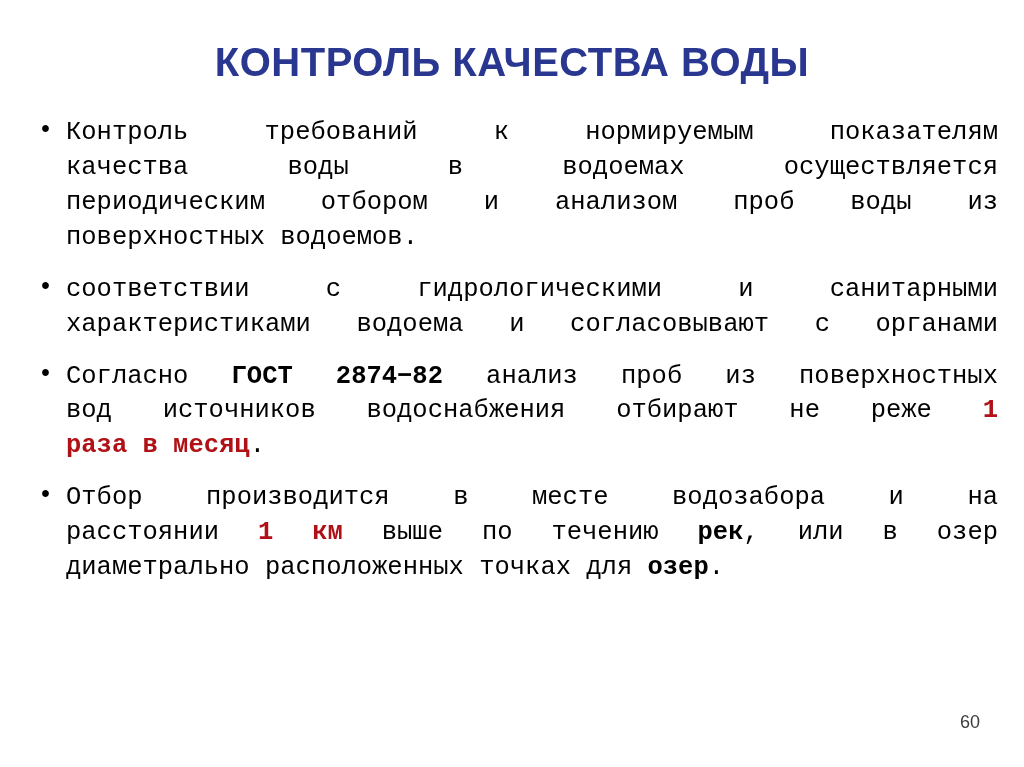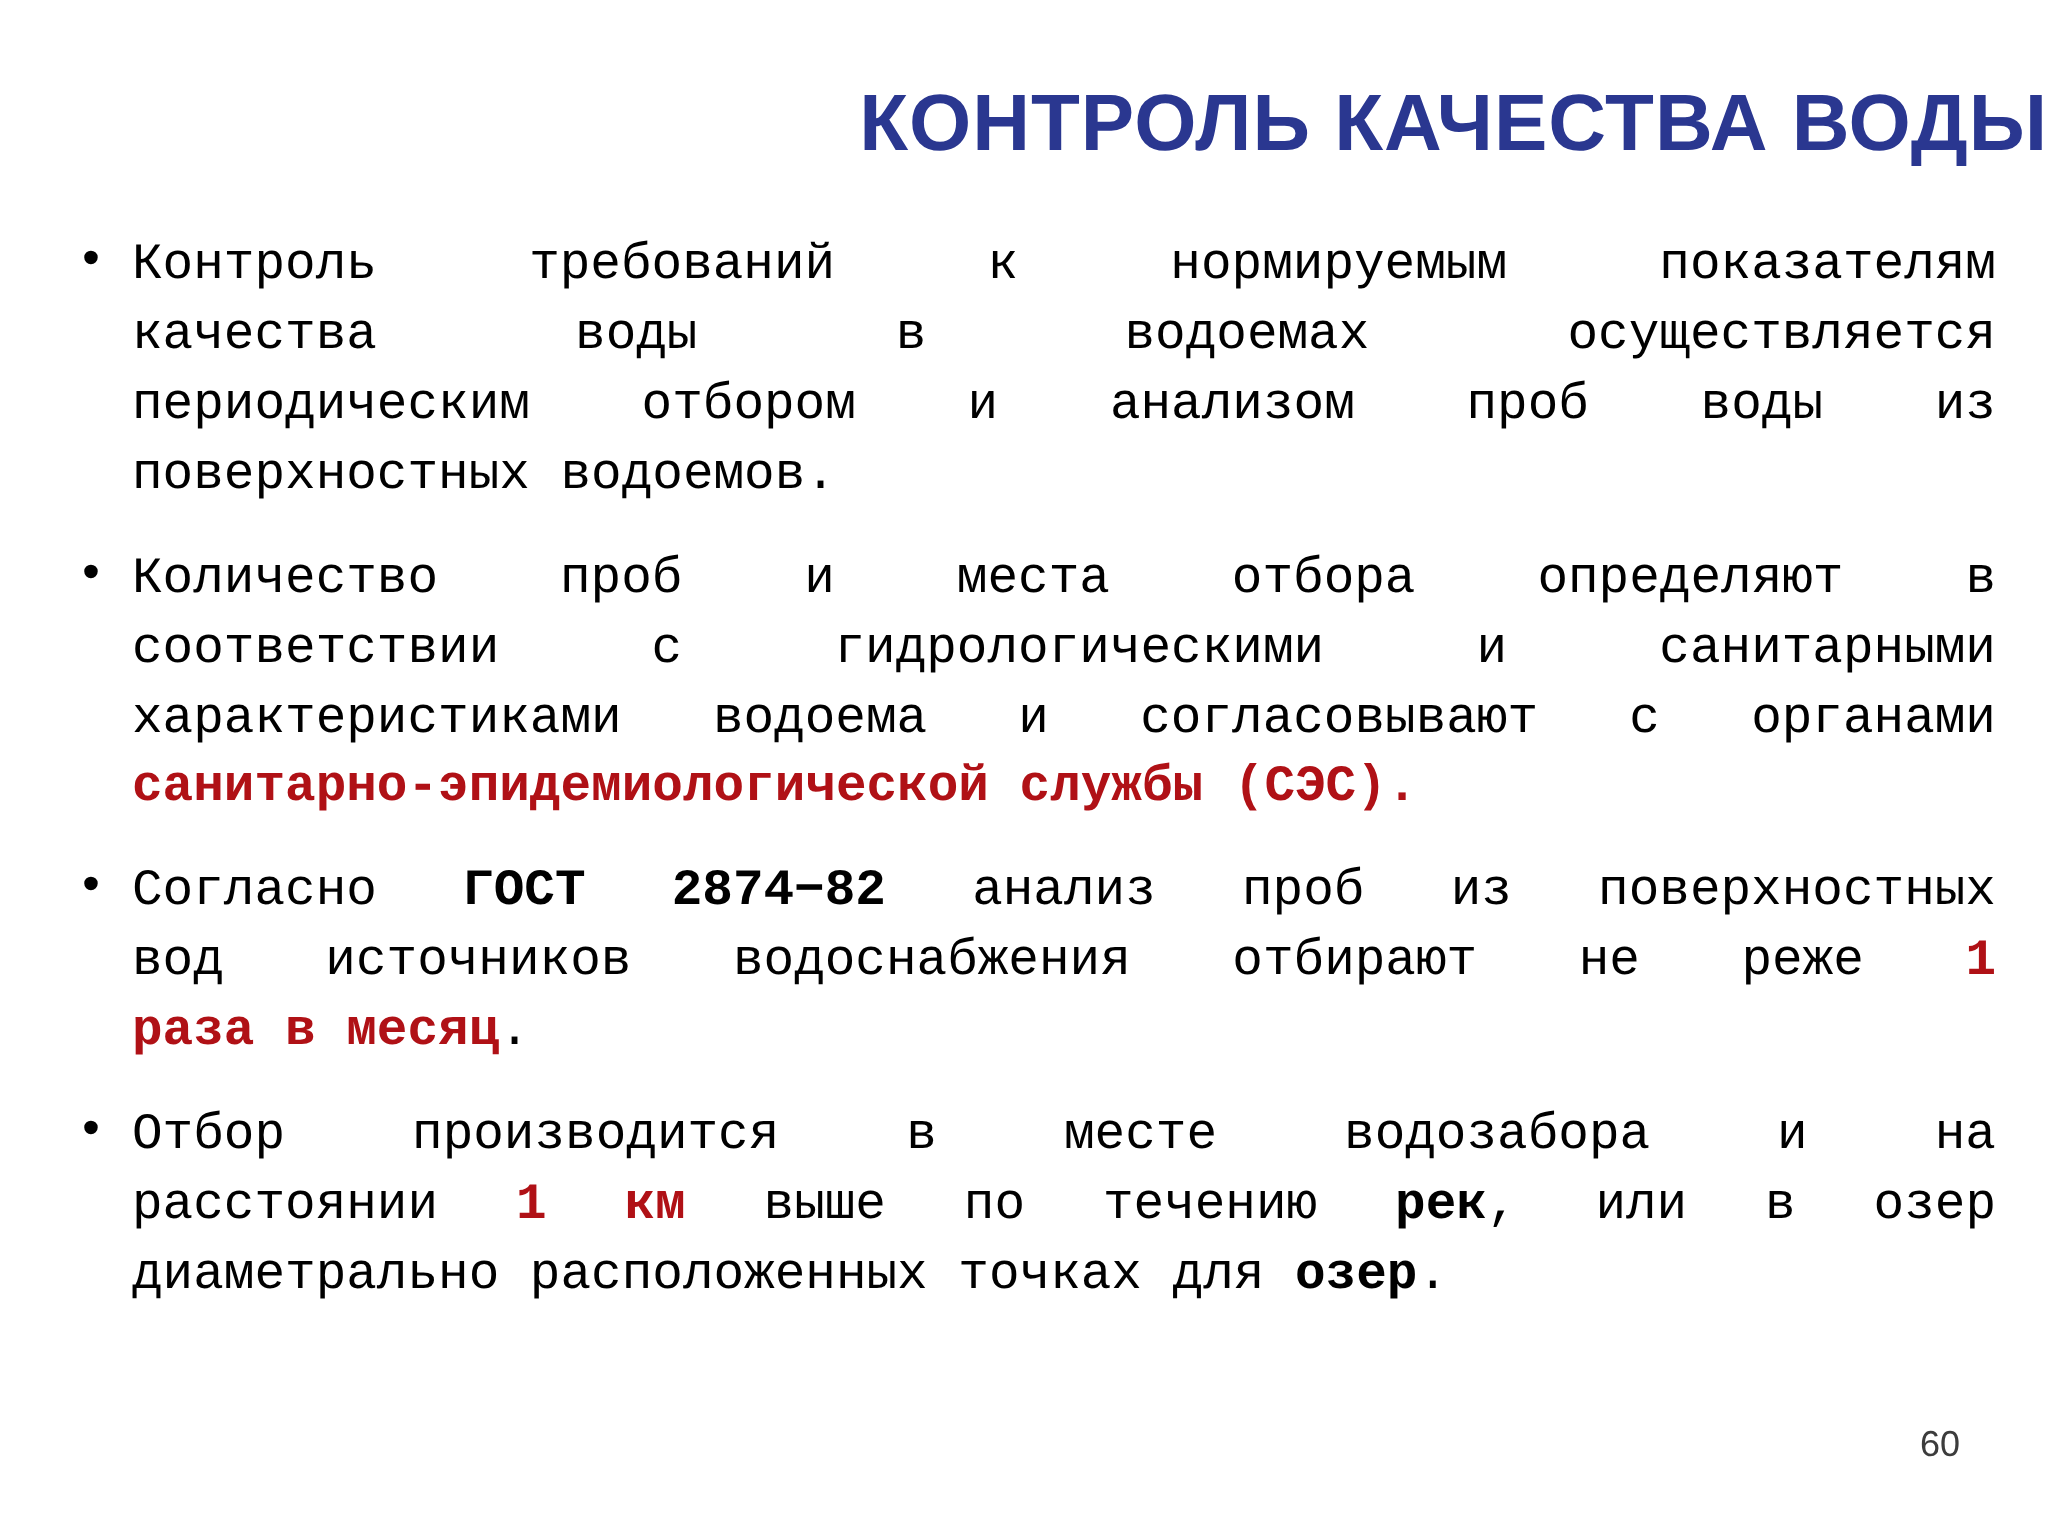--- a/index.html
+++ b/index.html
@@ -15,21 +15,21 @@
     overflow: hidden;
     position: relative;
   }
   .slide {
     width: 1024px;
     height: 767px;
     position: relative;
     box-sizing: border-box;
   }
   .slide-title {
-    text-align: right;
+    text-align: center;
     color: #2a3790;
     font-size: 40px;
     font-weight: bold;
     letter-spacing: 0.5px;
     padding-top: 40px;
     padding-bottom: 14px;
     line-height: 1.1;
     font-family: "Liberation Sans", sans-serif;
   }
   .content {
@@ -98,24 +98,22 @@
     <ul class="bullets">
 
       <li>
         <span class="justify-line">Контроль требований к нормируемым показателям</span>
         <span class="justify-line">качества воды в водоемах осуществляется</span>
         <span class="justify-line">периодическим отбором и анализом проб воды из</span>
         <span class="last-line">поверхностных водоемов.</span>
       </li>
 
       <li>
-        <span class="justify-line">Количество проб и места отбора определяют в</span>
         <span class="justify-line">соответствии с гидрологическими и санитарными</span>
         <span class="justify-line">характеристиками водоема и согласовывают с органами</span>
-        <span class="last-line red">санитарно-эпидемиологической службы (СЭС).</span>
       </li>
 
       <li>
         <span class="justify-line"><span>Согласно </span><span class="blue">ГОСТ 2874−82</span><span> анализ проб из поверхностных</span></span>
         <span class="justify-line"><span>вод источников водоснабжения отбирают не реже </span><span class="red">1</span></span>
         <span class="last-line"><span class="red">раза в месяц</span><span>.</span></span>
       </li>
 
       <li>
         <span class="justify-line">Отбор производится в месте водозабора и на</span>

